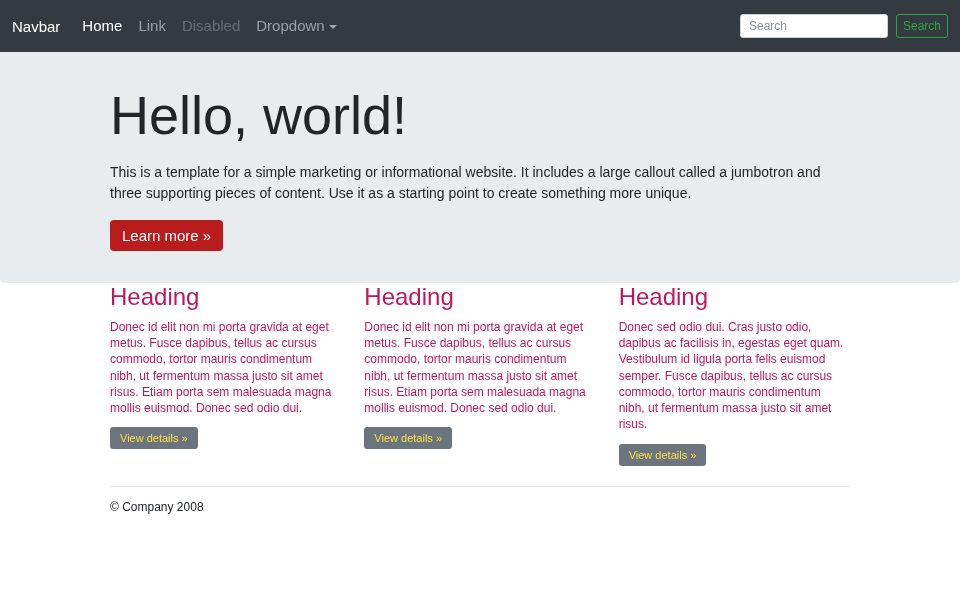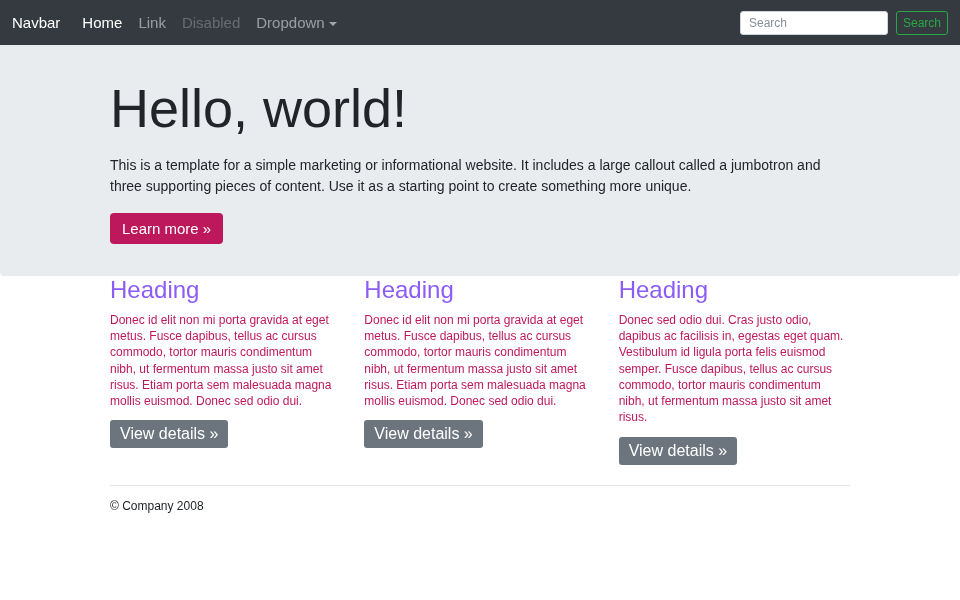--- a/index.html
+++ b/index.html
@@ -7,21 +7,21 @@
   body {
     width: 960px; height: 600px;
     background: #ffffff;
     font-family: "Liberation Sans", sans-serif;
     color: #212529;
     overflow: hidden;
   }
 
   
   .navbar {
-    height: 45px;
+    height: 52px;
     background: #343a40;
     display: flex;
     align-items: center;
     padding: 0 12px;
   }
   .brand {
     color: #ffffff;
     font-size: 15px;
     text-decoration: none;
     margin-right: 14px;
@@ -89,51 +89,51 @@
   }
   .lead {
     font-size: 14px;
     line-height: 1.5;
     margin: 14px 0 0;
     color: #212529;
   }
   .btn-primary {
     display: inline-block;
     margin-top: 16px;
-    background: #be185d;
+    background: #b91c1c;
     color: #ffffff;
     font-size: 15px;
     font-family: "Liberation Sans", sans-serif;
     padding: 7px 12px;
     border: none;
     border-radius: 4px;
     cursor: pointer;
   }
 
   
   .columns { display: flex; gap: 23px; }
   .col { flex: 1 1 0; }
   .col h2 {
     font-size: 24px;
     font-weight: 500;
     line-height: 1.2;
     margin: 0 0 7px;
-    color: #8b5cf6;
+    color: #be185d;
   }
   .col p {
     font-size: 12px;
     line-height: 1.36;
     margin: 0 0 11px;
     color: #be185d;
   }
   .btn-secondary {
     display: inline-block;
     background: #6c757d;
-    color: #ffffff;
-    font-size: 16px;
+    color: #fde047;
+    font-size: 11px;
     font-family: "Liberation Sans", sans-serif;
     padding: 5px 10px;
     border: none;
     border-radius: 3px;
     cursor: pointer;
   }
 
   
   .divider {
     border: none;

